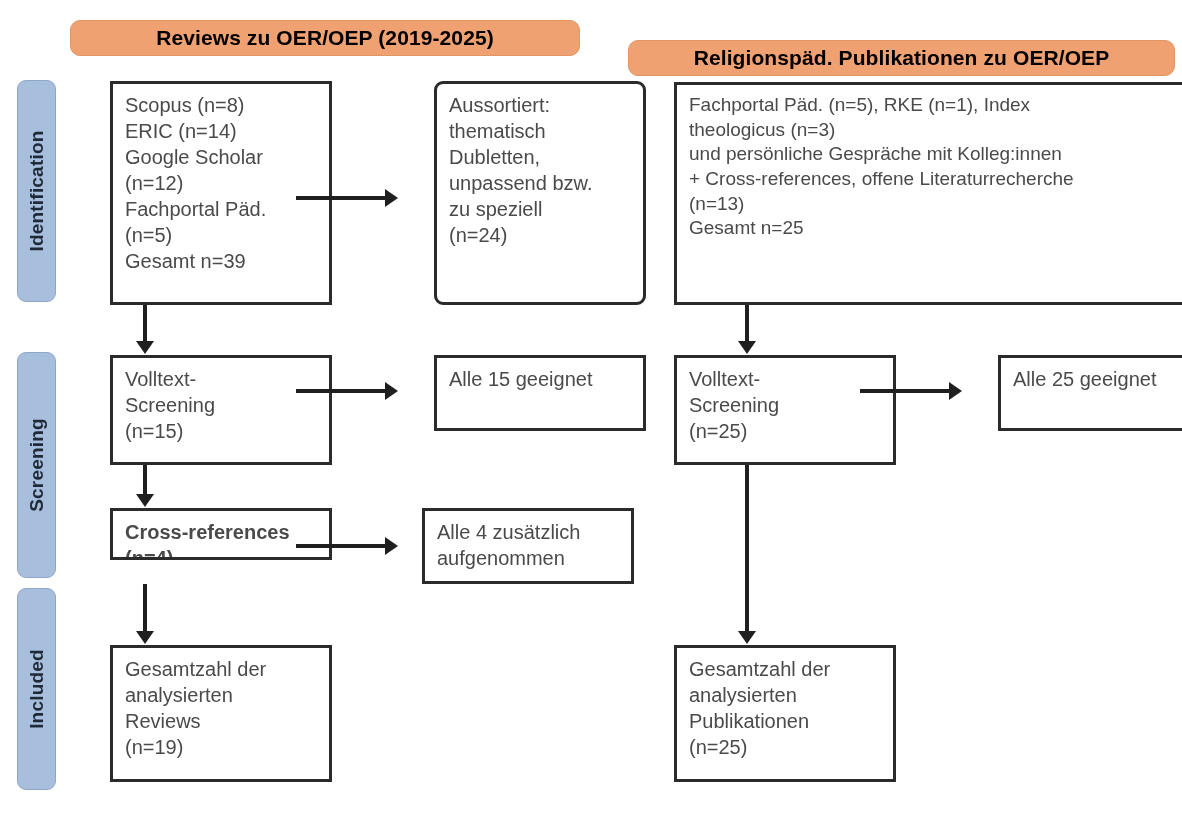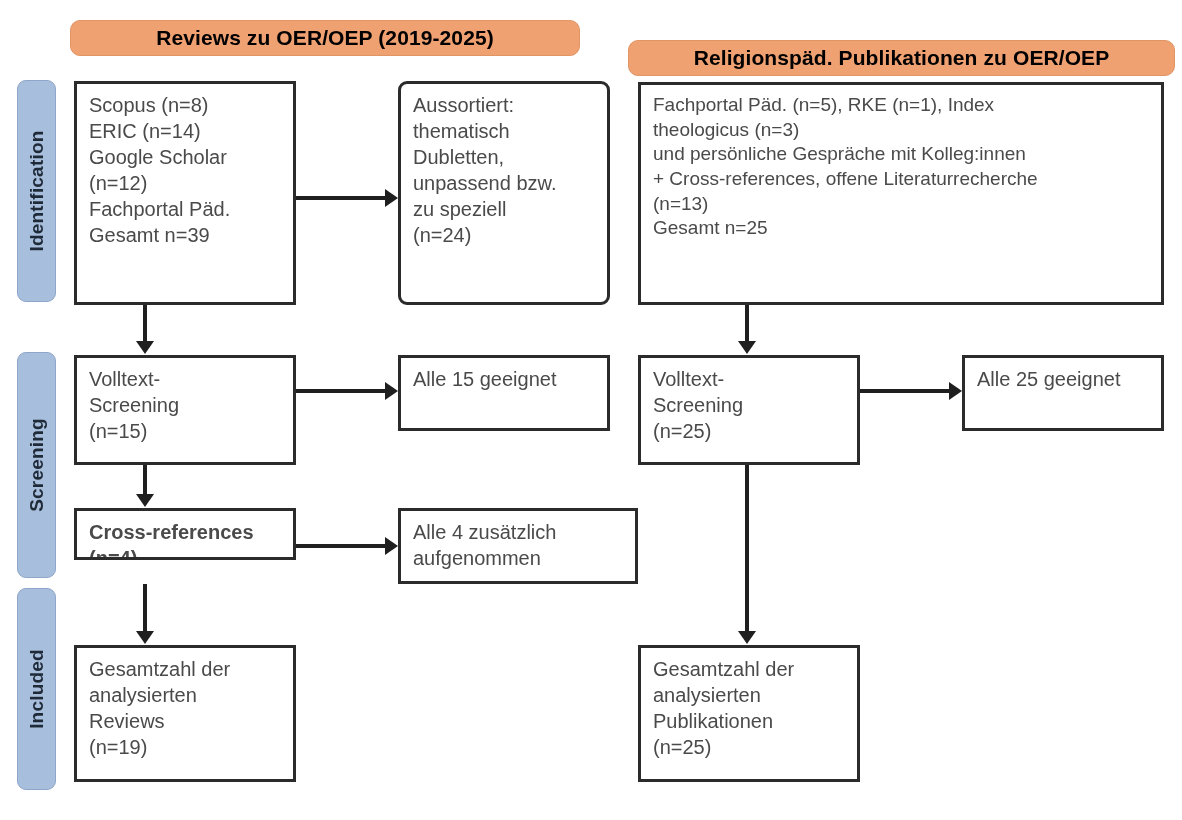--- a/index.html
+++ b/index.html
@@ -60,20 +60,21 @@
   .flow-box {
     position: absolute;
     background: #ffffff;
     border: 3px solid #2b2b2b;
     box-sizing: border-box;
     padding: 8px 10px 6px 12px;
     font-size: 20px;
     line-height: 1.30;
     color: #4a4a4a;
     overflow: hidden;
+    margin-left: 36px;
   }
   .flow-box .ln { display: block; white-space: nowrap; }
   .flow-box.small { font-size: 19px; }
 
   
   .conn-v {
     position: absolute;
     width: 4px;
     background: #1f1f1f;
   }
@@ -121,20 +122,21 @@
   <div class="phase-bar" style="left:17px; top:588px; width:39px; height:202px;">
     <span class="phase-label">Included</span>
   </div>
 
   <div class="flow-box" style="left:74px; top:81px; width:222px; height:224px;">
     <span class="ln">Scopus (n=8)</span>
     <span class="ln">ERIC (n=14)</span>
     <span class="ln">Google Scholar</span>
     <span class="ln">(n=12)</span>
     <span class="ln">Fachportal Päd.</span>
+    <span class="ln">(n=5)</span>
     <span class="ln">Gesamt n=39</span>
   </div>
 
   <div class="flow-box" style="left:398px; top:81px; width:212px; height:224px;border-radius:9px;">
     <span class="ln">Aussortiert:</span>
     <span class="ln">thematisch</span>
     <span class="ln">Dubletten,</span>
     <span class="ln">unpassend bzw.</span>
     <span class="ln">zu speziell</span>
     <span class="ln">(n=24)</span>
@@ -148,21 +150,21 @@
 
   <div class="flow-box" style="left:398px; top:355px; width:212px; height:76px;">
     <span class="ln">Alle 15 geeignet</span>
   </div>
 
   <div class="flow-box" style="left:74px; top:508px; width:222px; height:52px;font-weight:bold;">
     <span class="ln">Cross-references</span>
     <span class="ln">(n=4)</span>
   </div>
 
-  <div class="flow-box" style="left:398px; top:508px; width:240px; height:76px;">
+  <div class="flow-box" style="left:386px; top:508px; width:212px; height:76px;">
     <span class="ln">Alle 4 zusätzlich</span>
     <span class="ln">aufgenommen</span>
   </div>
 
   <div class="flow-box" style="left:74px; top:645px; width:222px; height:137px;">
     <span class="ln">Gesamtzahl der</span>
     <span class="ln">analysierten</span>
     <span class="ln">Reviews</span>
     <span class="ln">(n=19)</span>
   </div>

